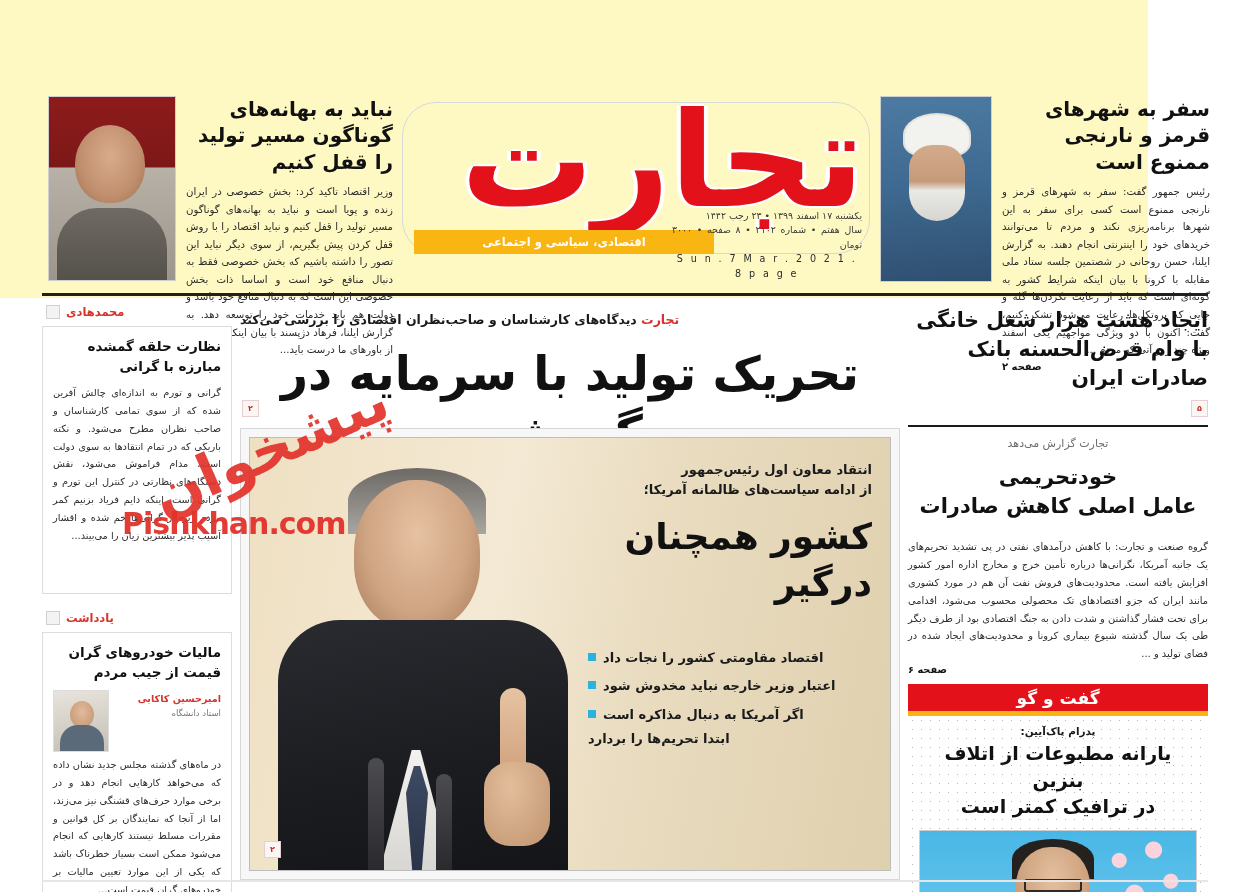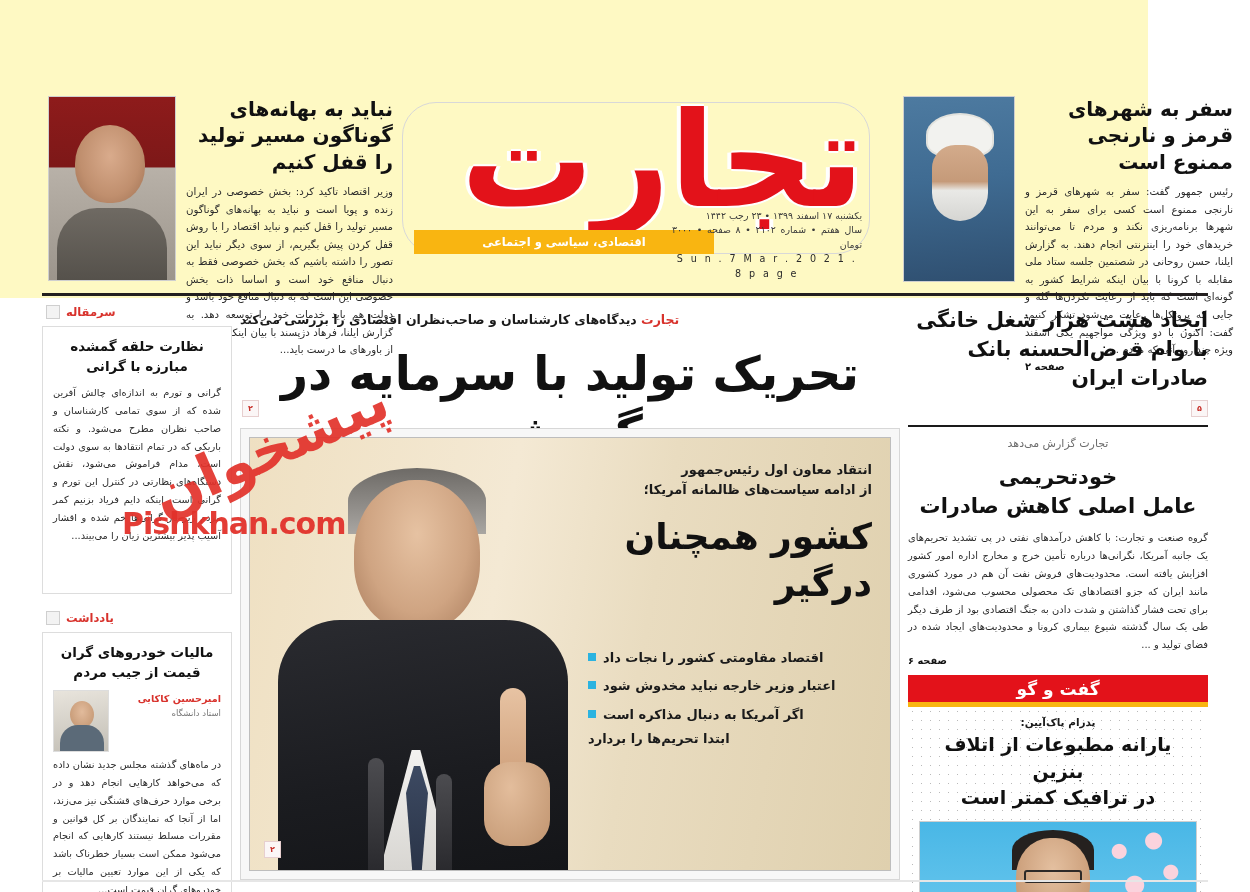--- a/index.html
+++ b/index.html
@@ -127,21 +127,21 @@
     left: 10px; bottom: 6px;
     width: 300px;
     font-size: 9.6px; color: #2b2b2b;
     text-align: left; direction: rtl;
   }
   .masthead-url b { color: #e3121a; font-size: 11px; direction: ltr; display: inline-block; }
 
   
   .hdr-right {
     position: absolute;
-    left: 903px; top: 96px;
+    left: 880px; top: 96px;
     width: 330px; height: 190px;
     display: flex; flex-direction: row;
     gap: 10px;
   }
   .hdr-right-text { flex: 1; min-width: 0; }
   .hdr-right-photo {
     width: 112px; height: 186px;
     flex: 0 0 112px;
     background: linear-gradient(175deg, #4d7aa0 0%, #3f6b92 45%, #2f4f70 100%);
     position: relative; overflow: hidden;
@@ -199,21 +199,21 @@
   .side-card {
     border: 1px solid #dddddd;
     background: #fff;
     padding: 10px 10px 8px 10px;
     margin-top: 4px;
     height: 268px;
     overflow: hidden;
   }
   .side-title {
     font-size: 13.5px; font-weight: bold; line-height: 1.45;
-    color: #111; text-align: center; margin-bottom: 8px;
+    color: #111; text-align: right; margin-bottom: 8px;
   }
   .side-byline-wrap {
     display: flex; flex-direction: row; gap: 7px; margin-bottom: 4px;
   }
   .side-byline { flex: 1; text-align: right; padding-top: 2px; }
   .side-author {
     font-size: 9.6px; font-weight: bold; color: #d8322c; line-height: 1.5;
   }
   .side-role { font-size: 8.6px; color: #777; line-height: 1.5; }
   .side-avatar {
@@ -383,21 +383,21 @@
   .r-divider {
     height: 2px; background: #1a1a1a; margin: 8px 0 10px 0;
   }
   .r-kicker {
     font-size: 11px; color: #6b6b6b; text-align: center;
     margin-bottom: 13px;
   }
   .r-title {
     font-size: 21px; font-weight: bold; color: #111;
     line-height: 1.38; text-align: center; letter-spacing: -0.6px;
-    margin-bottom: 8px;
+    margin-bottom: 17px;
   }
   .r-body {
     font-size: 9.9px; line-height: 1.8; color: #2b2b2b;
     text-align: justify; direction: rtl;
   }
   .r-pageref {
     font-size: 9.8px; font-weight: bold; color: #111;
     display: block; text-align: left; margin-top: 1px;
   }
   .r-banner {
@@ -526,21 +526,21 @@
 
     <div class="header-rule"></div>
   </div>
 
   <div class="main">
 
     <div class="col-left">
 
       <div>
         <div class="side-tab">
-          <div class="side-tab-label">سرمقاله</div>
+          <div class="side-tab-label">محمدهادی</div>
           <div class="side-tab-box"></div>
         </div>
         <div class="side-card">
           <div class="side-title">نظارت حلقه گمشده مبارزه با گرانی</div>
           <div class="side-body">گرانی و تورم به اندازه‌ای چالش آفرین شده که از سوی تمامی کارشناسان و صاحب نظران مطرح می‌شود. و نکته باریکی که در تمام انتقادها به سوی دولت است، مدام فراموش می‌شود، نقش دستگاه‌های نظارتی در کنترل این تورم و گرانی است. اینکه دایم فریاد بزنیم کمر مردم زیر بار گرانی‌ها خم شده و اقشار آسیب پذیر بیشترین زیان را می‌بیند...</div>
 
         </div>
       </div>
 
       <div style="margin-top:14px">

